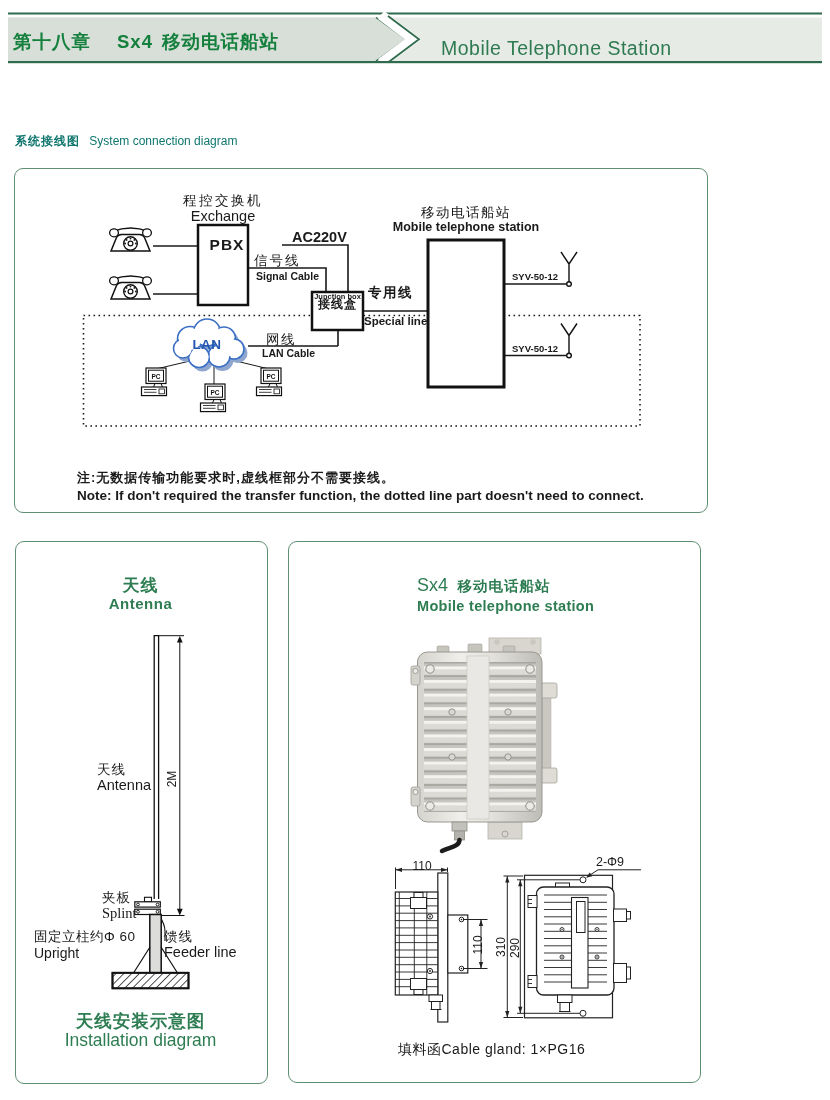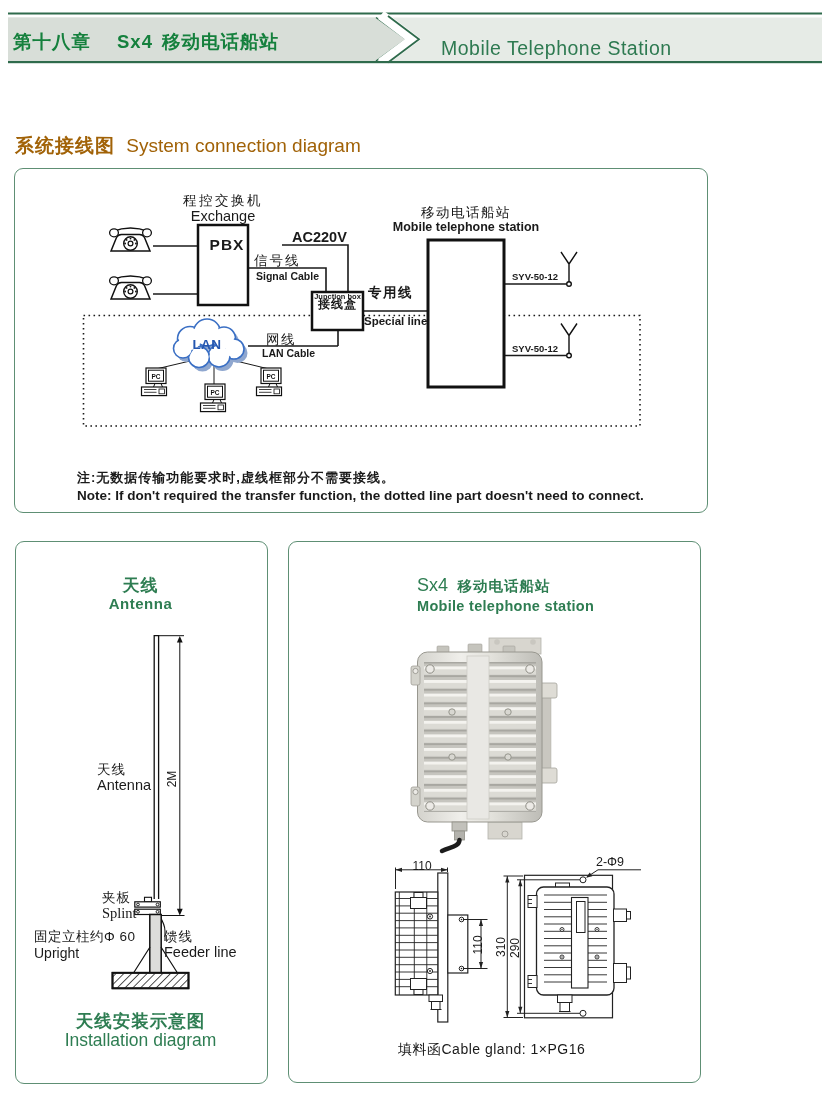--- a/index.html
+++ b/index.html
@@ -247,21 +247,21 @@
     <path d="M598 869.8 H641 M598 869.8 L587 877"></path>
     <polygon points="586,877.7 592.3,876.2 589.8,872.5" fill="#222" stroke="none"></polygon>
   </g>
 </svg>
 
 <div class="abs" style="left:13px;top:29px;font-size:18.5px;font-weight:bold;color:#15803d;letter-spacing:1px;">
   <span>第十八章</span><span style="display:inline-block;width:26px;"></span><span>Sx4</span><span style="display:inline-block;width:9px;"></span><span>移动电话船站</span>
 </div>
 <div class="abs" style="left:441px;top:37px;font-size:19.5px;color:#2e7a51;letter-spacing:0.5px;">Mobile Telephone Station</div>
 
-<div class="abs" style="left:15px;top:133px;font-size:19px;color:#a16207;">
+<div class="abs" style="left:15px;top:133px;font-size:12px;color:#0f766e;">
   <span style="font-weight:bold;letter-spacing:1px;">系统接线图</span>
   <span style="margin-left:6px;">System  connection  diagram</span>
 </div>
 
 <div class="abs ctr" style="left:163px;top:192px;width:120px;font-size:13.5px;letter-spacing:2.5px;">程控交换机</div>
 <div class="abs ctr" style="left:163px;top:207.5px;width:120px;font-size:14.5px;">Exchange</div>
 <div class="abs ctr" style="left:198px;top:236px;width:58px;font-size:15.5px;font-weight:bold;letter-spacing:1px;">PBX</div>
 <div class="abs" style="left:292px;top:229px;font-size:14.5px;font-weight:bold;">AC220V</div>
 <div class="abs" style="left:254px;top:252px;font-size:13.5px;letter-spacing:2px;">信号线</div>
 <div class="abs" style="left:256px;top:270px;font-size:10.5px;font-weight:bold;">Signal Cable</div>

